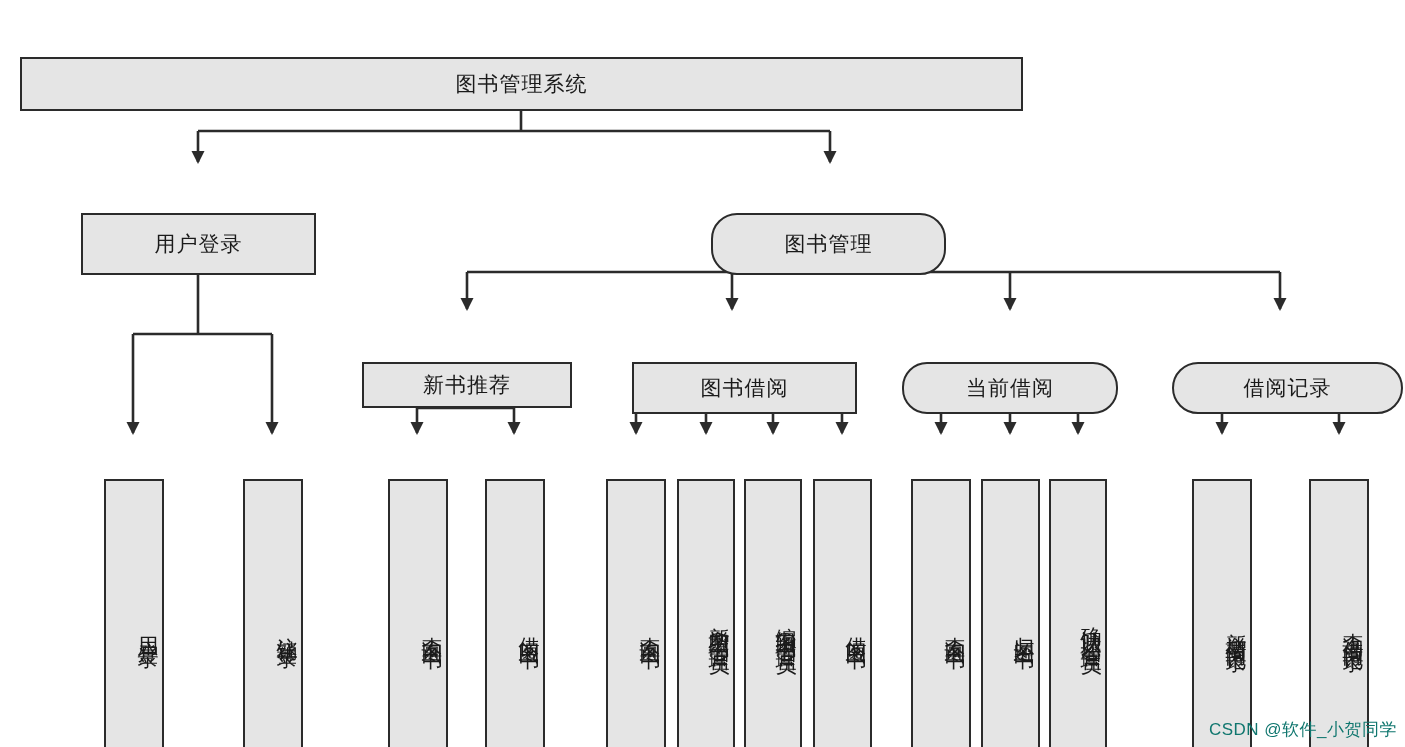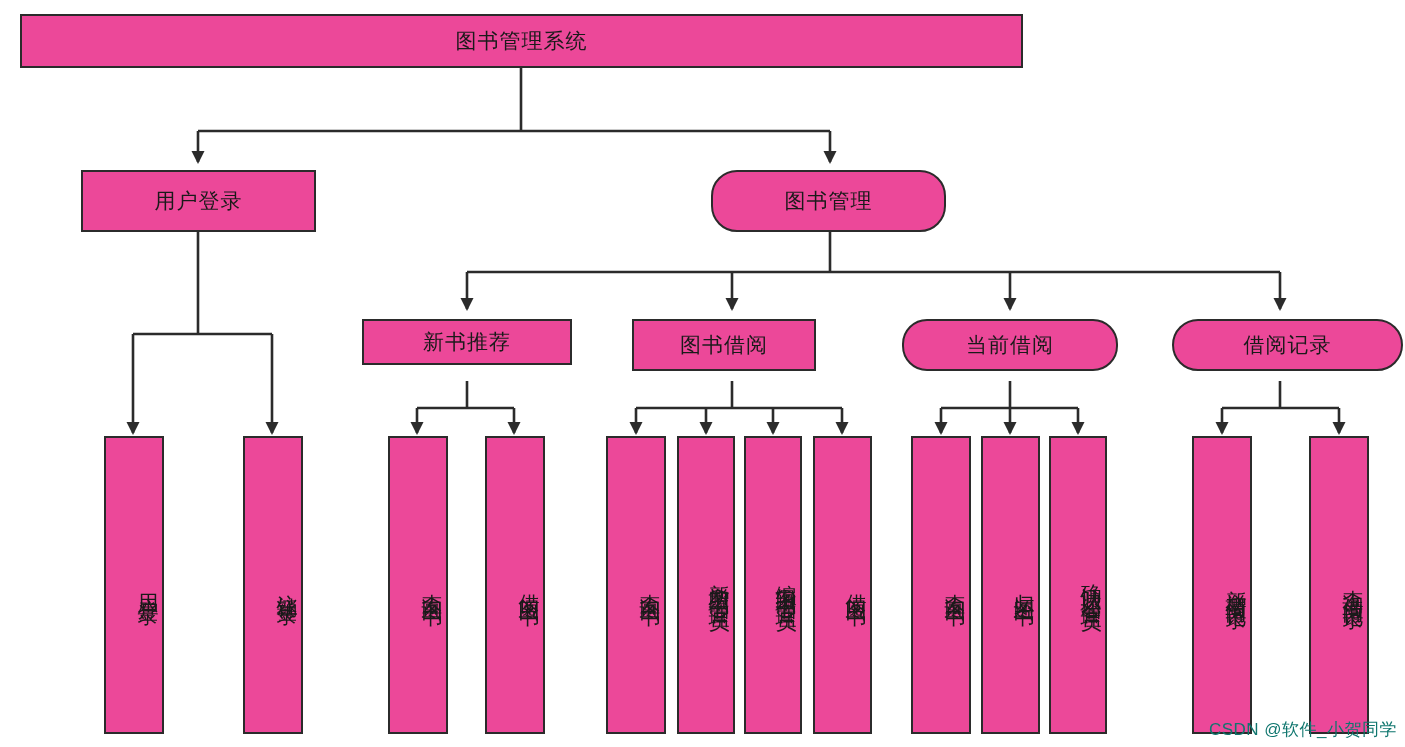--- a/index.html
+++ b/index.html
@@ -20,26 +20,27 @@
     left: 0;
     top: 0;
     width: 1405px;
     height: 747px;
     pointer-events: none;
   }
   .node {
     position: absolute;
     box-sizing: border-box;
     border: 2.5px solid #2b2b2b;
-    background: #ec4899;
+    background: #e5e5e5;
     display: flex;
     align-items: center;
     justify-content: center;
     color: #1a1a1a;
     z-index: 2;
+    margin-top: 43px;
   }
   .node.horiz {
     font-size: 21px;
     letter-spacing: 1px;
   }
   .node.vert {
     writing-mode: vertical-rl;
     text-orientation: upright;
     font-size: 21px;
     letter-spacing: 4px;
@@ -130,21 +131,21 @@
   <div class="node horiz" style="left:81px; top:170px; width:235px; height:62px;">
     <span>用户登录</span>
   </div>
   <div class="node horiz" style="left:711px; top:170px; width:235px; height:62px;border-radius:26px;">
     <span>图书管理</span>
   </div>
 
   <div class="node horiz" style="left:362px; top:319px; width:210px; height:46px;">
     <span>新书推荐</span>
   </div>
-  <div class="node horiz" style="left:632px; top:319px; width:184px; height:52px;">
+  <div class="node horiz" style="left:632px; top:319px; width:225px; height:52px;">
     <span>图书借阅</span>
   </div>
   <div class="node horiz" style="left:902px; top:319px; width:216px; height:52px;border-radius:25px;">
     <span>当前借阅</span>
   </div>
   <div class="node horiz" style="left:1172px; top:319px; width:231px; height:52px;border-radius:26px;">
     <span>借阅记录</span>
   </div>
 
   <div class="node vert" style="left:104px; top:436px; width:60px; height:298px;">

